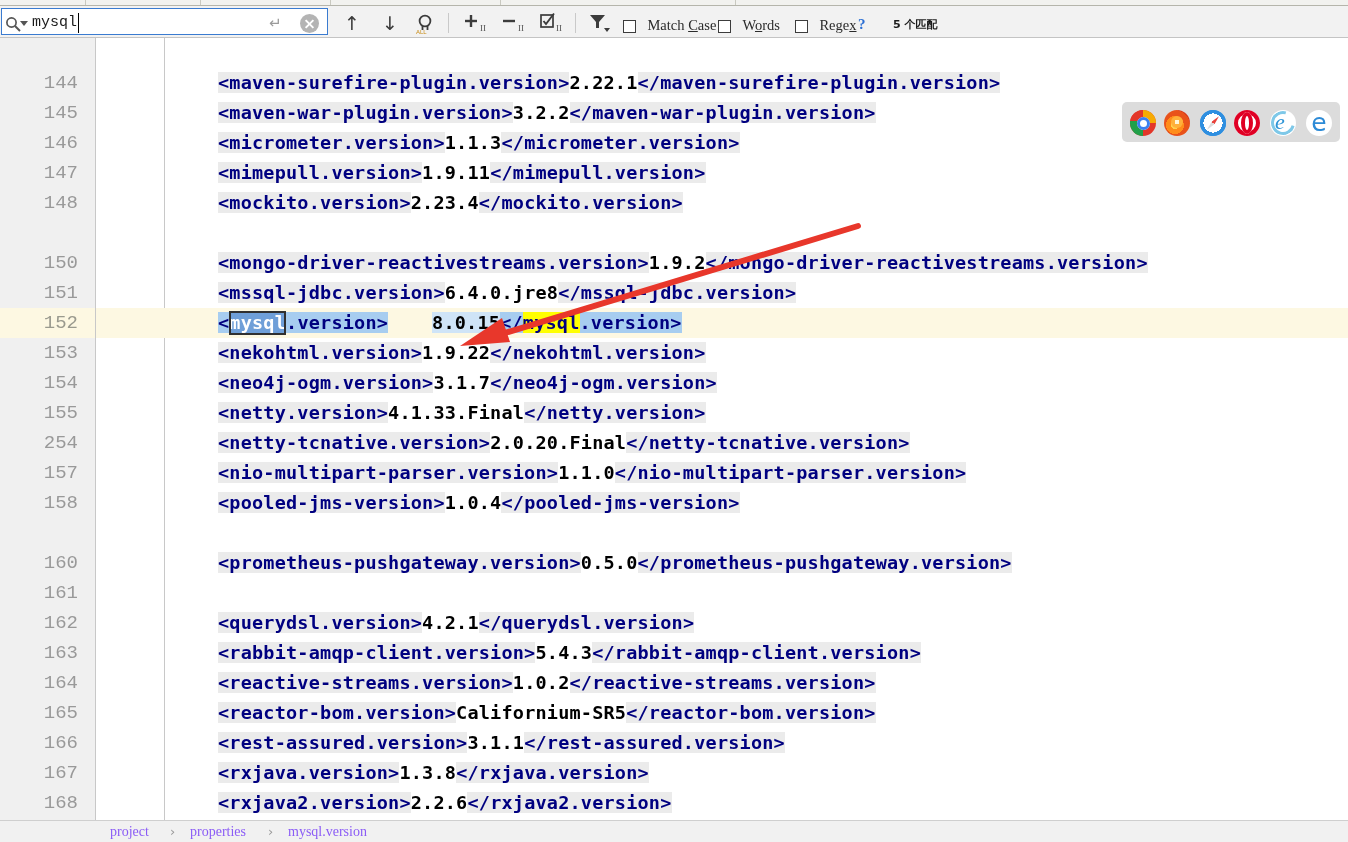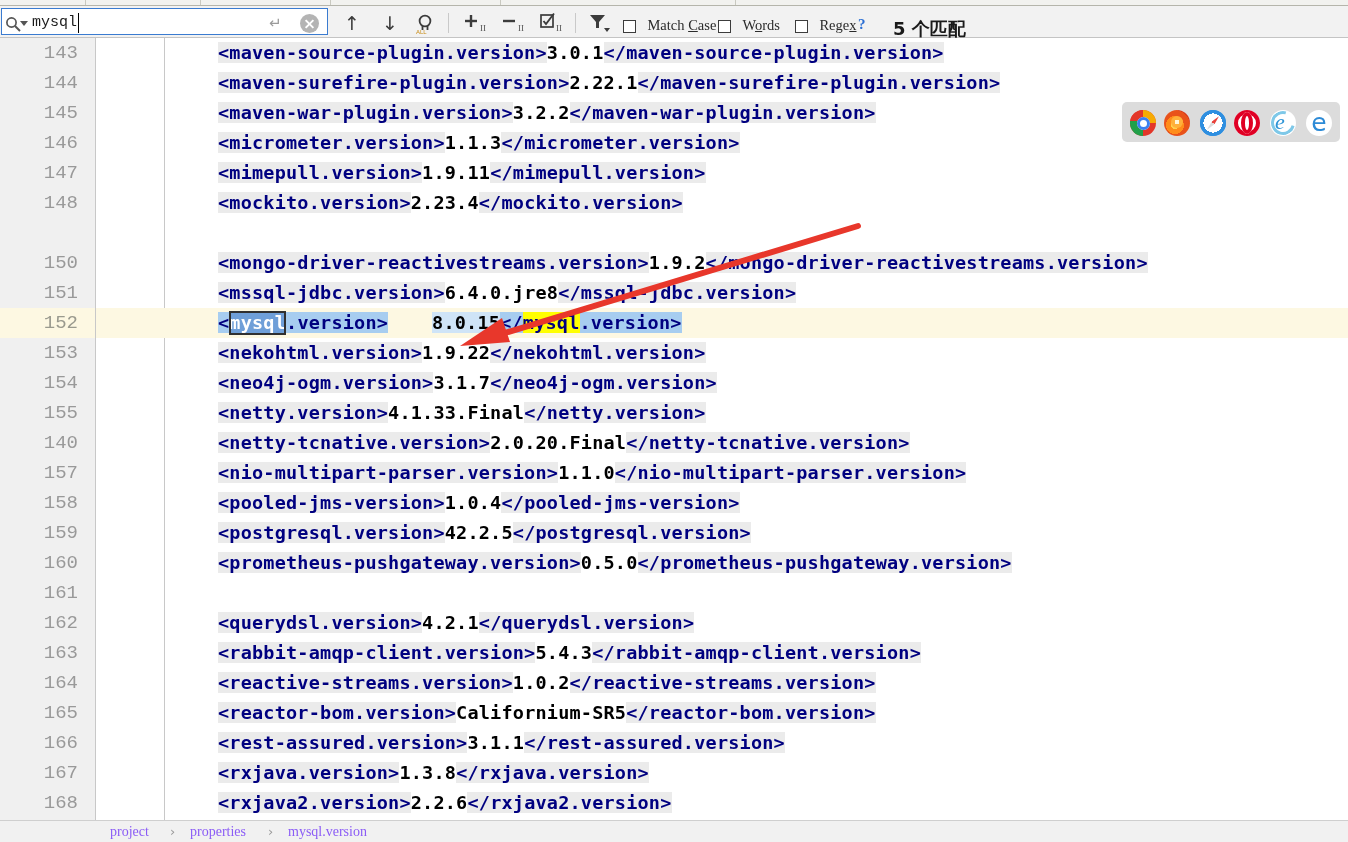--- a/index.html
+++ b/index.html
@@ -46,21 +46,21 @@
     font-family:"Liberation Serif",serif;}
 
   .chk-row{position:absolute;top:11px;height:18px;}
   .chk-box{display:inline-block;width:13px;height:13px;border:1.6px solid #3c3c3c;background:#fff;
     box-sizing:border-box;vertical-align:-2px;}
   .chk-lab{display:inline-block;margin-left:7px;font-size:14.5px;color:#2b2b2b;vertical-align:1px;
     font-family:"Liberation Serif",serif;}
   .chk-lab u{text-decoration:underline;}
   .qmark{position:absolute;top:10px;font-size:15px;color:#2b6fd4;font-weight:bold;
     font-family:"Liberation Serif",serif;}
-  .matchcnt{position:absolute;top:11px;font-size:18px;color:#1a1a1a;font-weight:bold;
+  .matchcnt{position:absolute;top:11px;font-size:11px;color:#1a1a1a;font-weight:bold;
     font-family:"DejaVu Sans",sans-serif;}
 
   
   .editor{position:absolute;left:0;top:38px;width:1348px;height:782px;background:#ffffff;overflow:hidden;}
 
   .gutter{position:absolute;left:0;top:0;width:195px;height:782px;background:#f0f0f0;}
   .gut-a{position:absolute;left:0;top:0;width:95px;height:782px;background:#f0f0f0;}
   .gut-b{position:absolute;left:96px;top:0;width:68px;height:782px;background:#ffffff;}
   .gut-c{position:absolute;left:165px;top:0;width:30px;height:782px;background:#ffffff;}
   .gut-line1{position:absolute;left:95px;top:0;width:1px;height:782px;background:#c8c8c8;}
@@ -241,24 +241,20 @@
 
     <div class="gutter">
       <div class="gut-a"></div>
       <div class="gut-b"></div>
       <div class="gut-c"></div>
       <div class="gut-line1"></div>
       <div class="gut-line2"></div>
     </div>
 
     <div class="code-area" id="code-area">
-        <div class="row" style="top: 0px;">
-          <div class="lnum">143</div>
-          <div class="code"><span class="tag">&lt;maven-source-plugin.version&gt;</span><span class="val">3.0.1</span><span class="tag">&lt;/maven-source-plugin.version&gt;</span></div>
-        </div>
         <div class="row" style="top: 30px;">
           <div class="lnum">144</div>
           <div class="code"><span class="tag">&lt;maven-surefire-plugin.version&gt;</span><span class="val">2.22.1</span><span class="tag">&lt;/maven-surefire-plugin.version&gt;</span></div>
         </div>
         <div class="row" style="top: 60px;">
           <div class="lnum">145</div>
           <div class="code"><span class="tag">&lt;maven-war-plugin.version&gt;</span><span class="val">3.2.2</span><span class="tag">&lt;/maven-war-plugin.version&gt;</span></div>
         </div>
         <div class="row" style="top: 90px;">
           <div class="lnum">146</div>
@@ -292,34 +288,30 @@
         </div>
         <div class="row" style="top: 330px;">
           <div class="lnum">154</div>
           <div class="code"><span class="tag">&lt;neo4j-ogm.version&gt;</span><span class="val">3.1.7</span><span class="tag">&lt;/neo4j-ogm.version&gt;</span></div>
         </div>
         <div class="row" style="top: 360px;">
           <div class="lnum">155</div>
           <div class="code"><span class="tag">&lt;netty.version&gt;</span><span class="val">4.1.33.Final</span><span class="tag">&lt;/netty.version&gt;</span></div>
         </div>
         <div class="row" style="top: 390px;">
-          <div class="lnum">140</div>
+          <div class="lnum">254</div>
           <div class="code"><span class="tag">&lt;netty-tcnative.version&gt;</span><span class="val">2.0.20.Final</span><span class="tag">&lt;/netty-tcnative.version&gt;</span></div>
         </div>
         <div class="row" style="top: 420px;">
           <div class="lnum">157</div>
           <div class="code"><span class="tag">&lt;nio-multipart-parser.version&gt;</span><span class="val">1.1.0</span><span class="tag">&lt;/nio-multipart-parser.version&gt;</span></div>
         </div>
         <div class="row" style="top: 450px;">
           <div class="lnum">158</div>
           <div class="code"><span class="tag">&lt;pooled-jms-version&gt;</span><span class="val">1.0.4</span><span class="tag">&lt;/pooled-jms-version&gt;</span></div>
-        </div>
-        <div class="row" style="top: 480px;">
-          <div class="lnum">159</div>
-          <div class="code"><span class="tag">&lt;postgresql.version&gt;</span><span class="val">42.2.5</span><span class="tag">&lt;/postgresql.version&gt;</span></div>
         </div>
         <div class="row" style="top: 510px;">
           <div class="lnum">160</div>
           <div class="code"><span class="tag">&lt;prometheus-pushgateway.version&gt;</span><span class="val">0.5.0</span><span class="tag">&lt;/prometheus-pushgateway.version&gt;</span></div>
         </div>
         <div class="row" style="top: 540px;">
           <div class="lnum">161</div>
         </div>
         <div class="row" style="top: 570px;">
           <div class="lnum">162</div>

